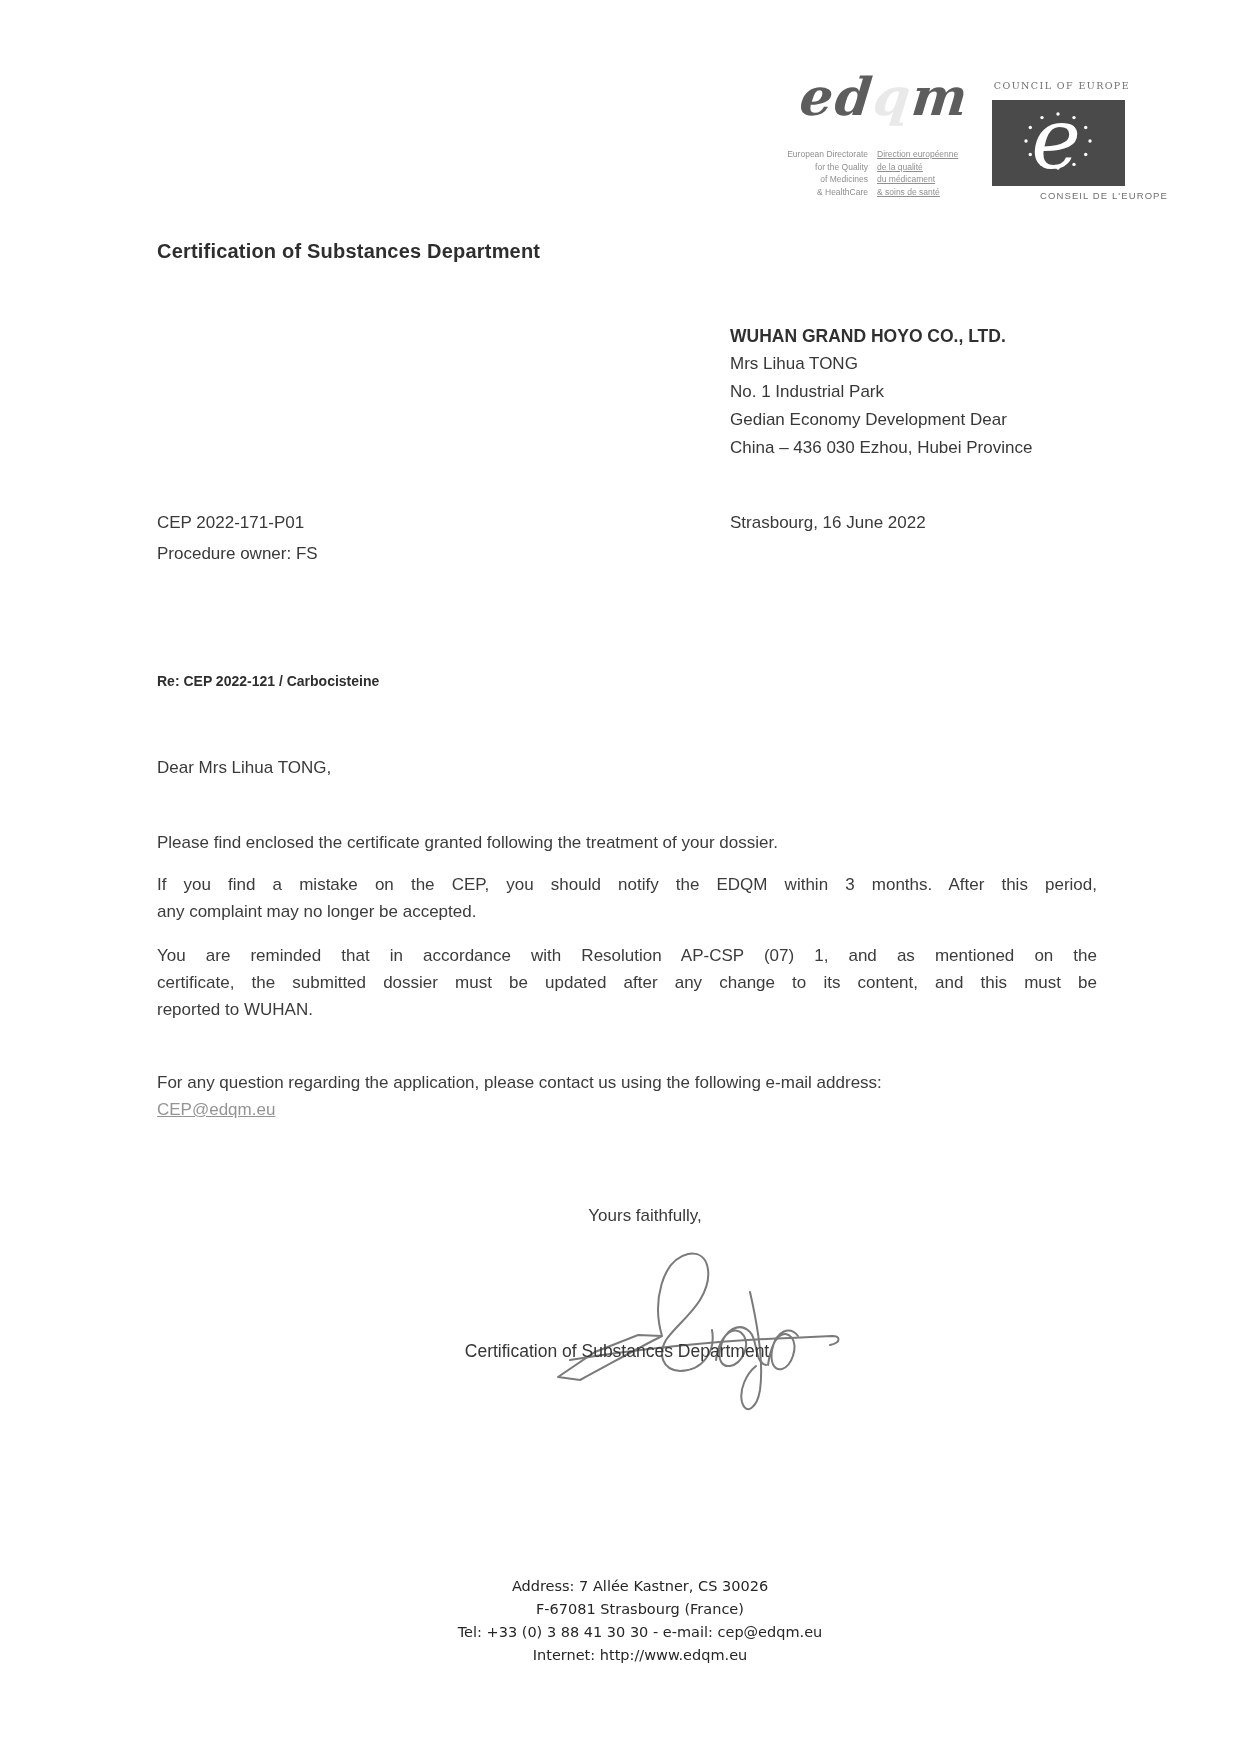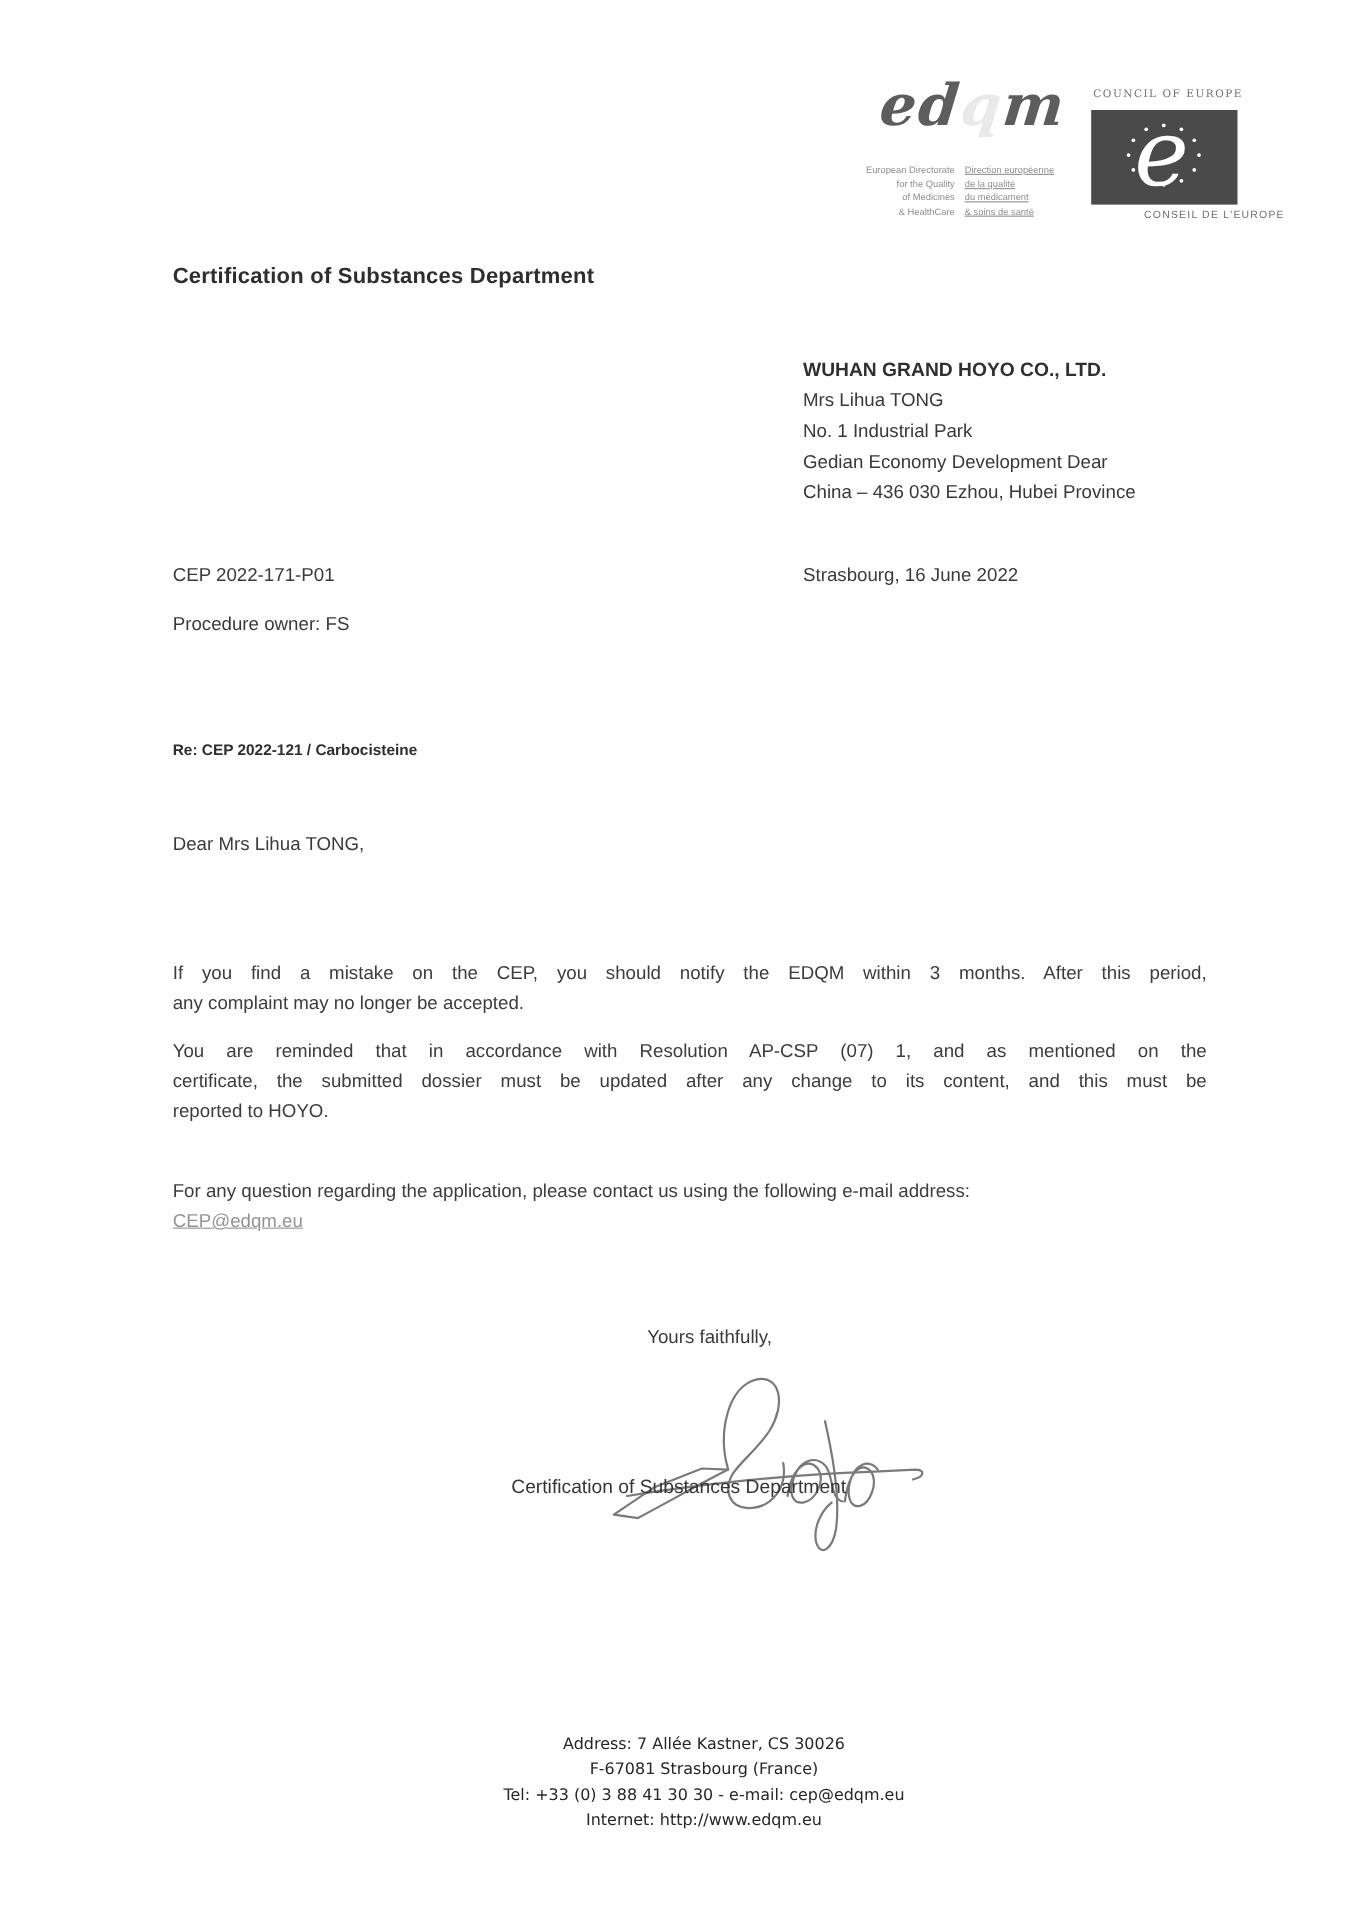--- a/index.html
+++ b/index.html
@@ -33,21 +33,21 @@
     font-size:9.5px;letter-spacing:1.1px;color:#6f6f6f;font-family:Liberation Sans, sans-serif;}
 
   
   .dept-heading{left:157px;top:240px;font-size:20px;font-weight:bold;color:#2e2e2e;letter-spacing:.2px;}
 
   .recipient{left:730px;top:310px;font-size:17px;line-height:28px;color:#383838;margin-top:12px;}
   .recipient .company{font-weight:bold;font-size:17.5px;color:#303030;}
 
   .ref-cep{left:157px;top:513px;font-size:17px;}
   .ref-date{left:730px;top:513px;font-size:17px;}
-  .ref-owner{left:157px;top:558px;font-size:17px;}
+  .ref-owner{left:157px;top:544px;font-size:17px;}
 
   .subject{left:157px;top:673px;font-size:14px;font-weight:bold;color:#2e2e2e;}
   .salutation{left:157px;top:758px;font-size:17px;}
 
   .body-line{left:157px;width:940px;font-size:17px;color:#3c3c3c;}
   .just{text-align:justify;text-align-last:justify;}
 
   .email-link{color:#949494;text-decoration:underline;cursor:pointer;}
 
   .valediction{left:645px;top:1206px;transform:translateX(-50%);font-size:17px;}
@@ -110,27 +110,28 @@
     <div>China – 436 030 Ezhou, Hubei Province</div>
   </div>
 
   <div class="abs ref-cep">CEP 2022-171-P01</div>
   <div class="abs ref-date">Strasbourg, 16 June 2022</div>
   <div class="abs ref-owner">Procedure owner: FS</div>
 
   <div class="abs subject">Re: CEP 2022-121 / Carbocisteine</div>
   <div class="abs salutation">Dear Mrs Lihua TONG,</div>
 
+  <div class="abs body-line" style="top:833px">Please find enclosed the certificate granted following the treatment of your dossier.</div>
 
   <div class="abs body-line just" style="top:875px">If you find a mistake on the CEP, you should notify the EDQM within 3 months. After this period,</div>
   <div class="abs body-line" style="top:902px">any complaint may no longer be accepted.</div>
 
   <div class="abs body-line just" style="top:946px">You are reminded that in accordance with Resolution AP-CSP (07) 1, and as mentioned on the</div>
   <div class="abs body-line just" style="top:973px">certificate, the submitted dossier must be updated after any change to its content, and this must be</div>
-  <div class="abs body-line" style="top:1000px">reported to HOYO.</div>
+  <div class="abs body-line" style="top:1000px">reported to WUHAN.</div>
 
   <div class="abs body-line" style="top:1073px">For any question regarding the application, please contact us using the following e-mail address:</div>
   <div class="abs body-line" style="top:1100px"><span class="email-link">CEP@edqm.eu</span></div>
 
   <div class="abs valediction">Yours faithfully,</div>
 
   <div class="abs sig-svg">
     <svg width="310" height="185" viewBox="0 0 310 185" fill="none">
       <g stroke="#7a7a7a" stroke-width="2" stroke-linecap="round">
         <path d="M18 145 L55 120 L98 103 L122 104 C100 115 70 132 40 148 L18 145"></path>

